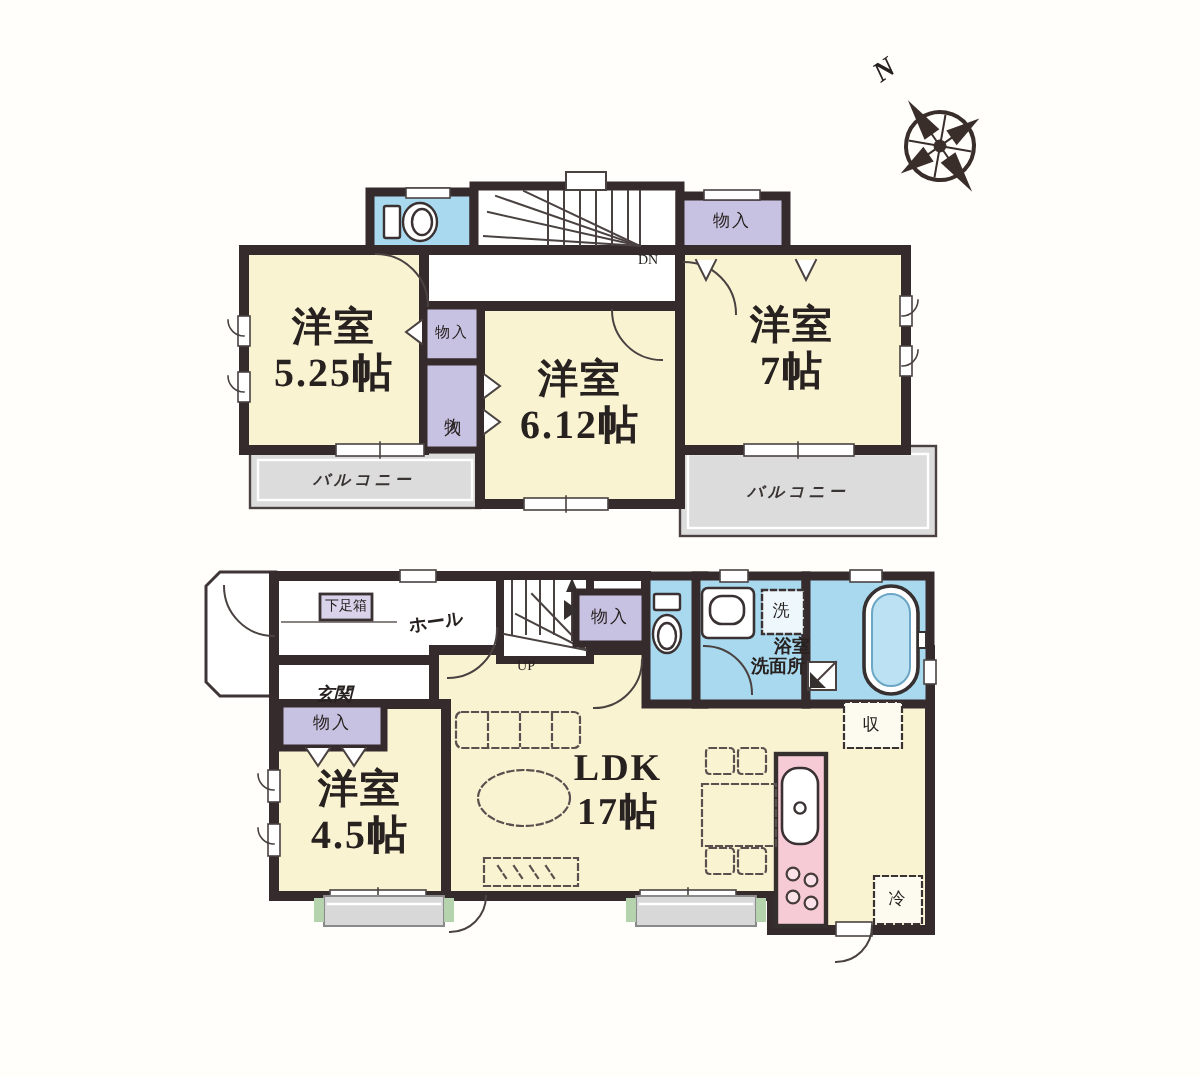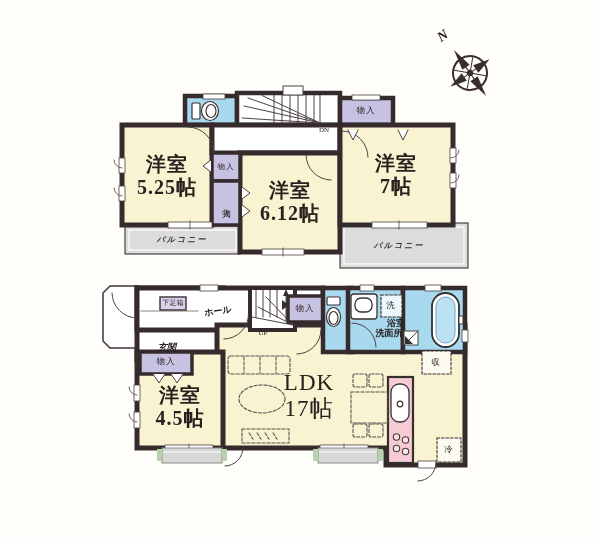--- a/index.html
+++ b/index.html
@@ -3,21 +3,21 @@
 <meta charset="utf-8">
 <style>
   html,body{margin:0;padding:0;}
   #canvas{position:relative;width:600px;height:539px;background:#fffefb;overflow:hidden;
           font-family:"Liberation Serif","DejaVu Serif",serif;color:#2b2322;}
   #plan-svg{position:absolute;left:0;top:0;}
   .lbl{position:absolute;transform:translate(-50%,-50%);white-space:nowrap;line-height:1.15;
        text-align:center;color:#272120;}
   .lbl span{display:block;}
   .room{font-size:20px;font-weight:600;letter-spacing:1px;}
-  .big{font-size:23px;font-weight:400;letter-spacing:1px;}
+  .big{font-size:19px;font-weight:700;letter-spacing:1px;}
   .small{font-size:9px;font-weight:600;}
   .tiny{font-size:7px;font-weight:400;letter-spacing:0;}
   .closet{font-size:8.5px;font-weight:400;letter-spacing:1px;}
   .vert{writing-mode:vertical-rl;text-orientation:upright;letter-spacing:0;}
   .balc{font-size:8px;font-style:italic;letter-spacing:2px;color:#3a3433;font-weight:600;}
   .north{font-size:14px;font-style:italic;font-weight:700;transform:translate(-50%,-50%) rotate(-35deg);}
   .hall-r{transform:translate(-50%,-50%) rotate(-8deg);}
 </style>
 </head>
 <body>

